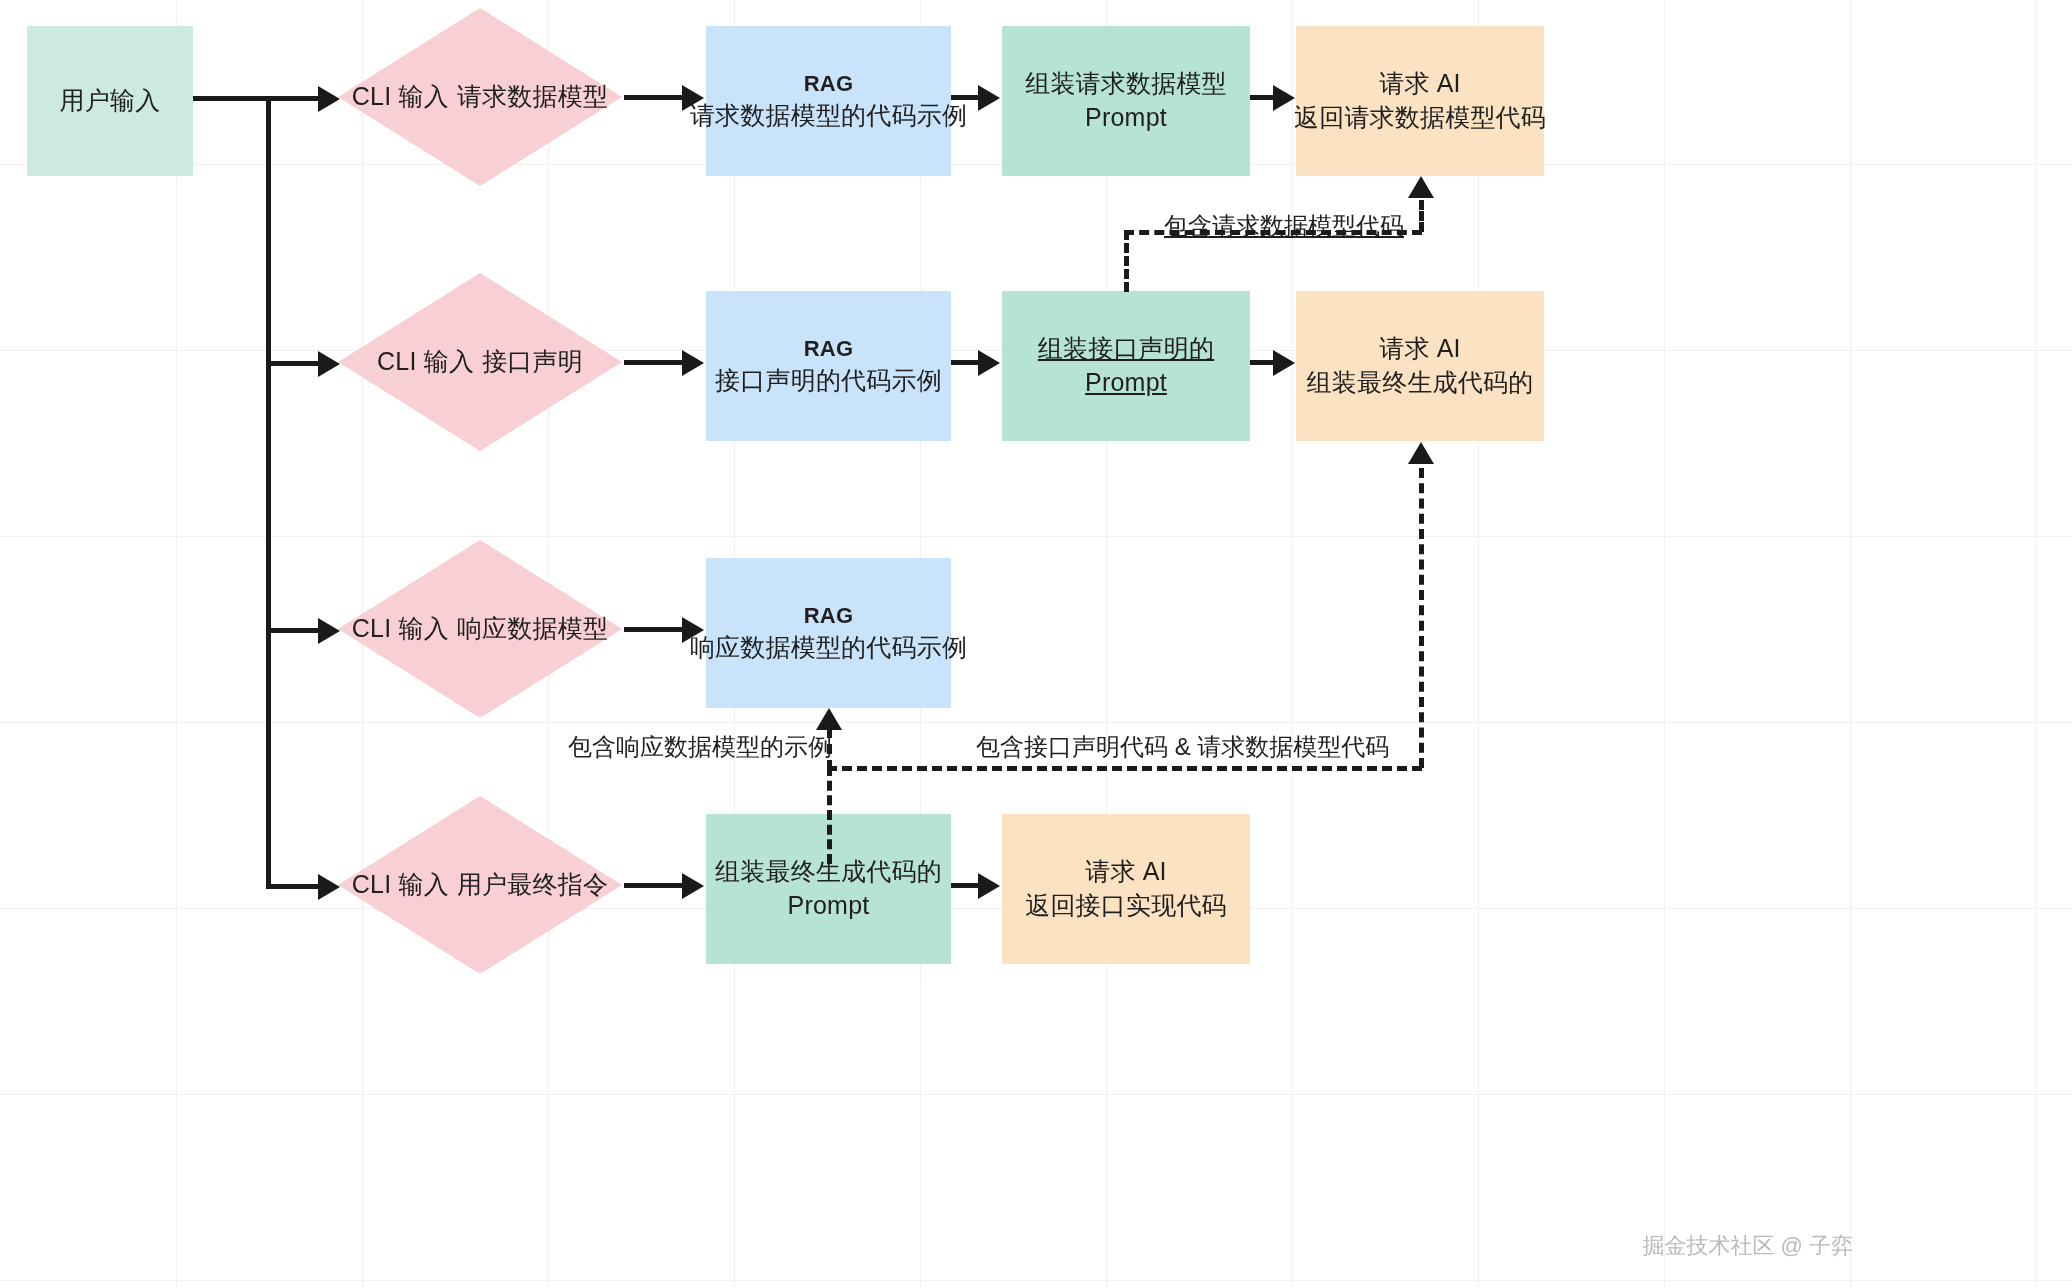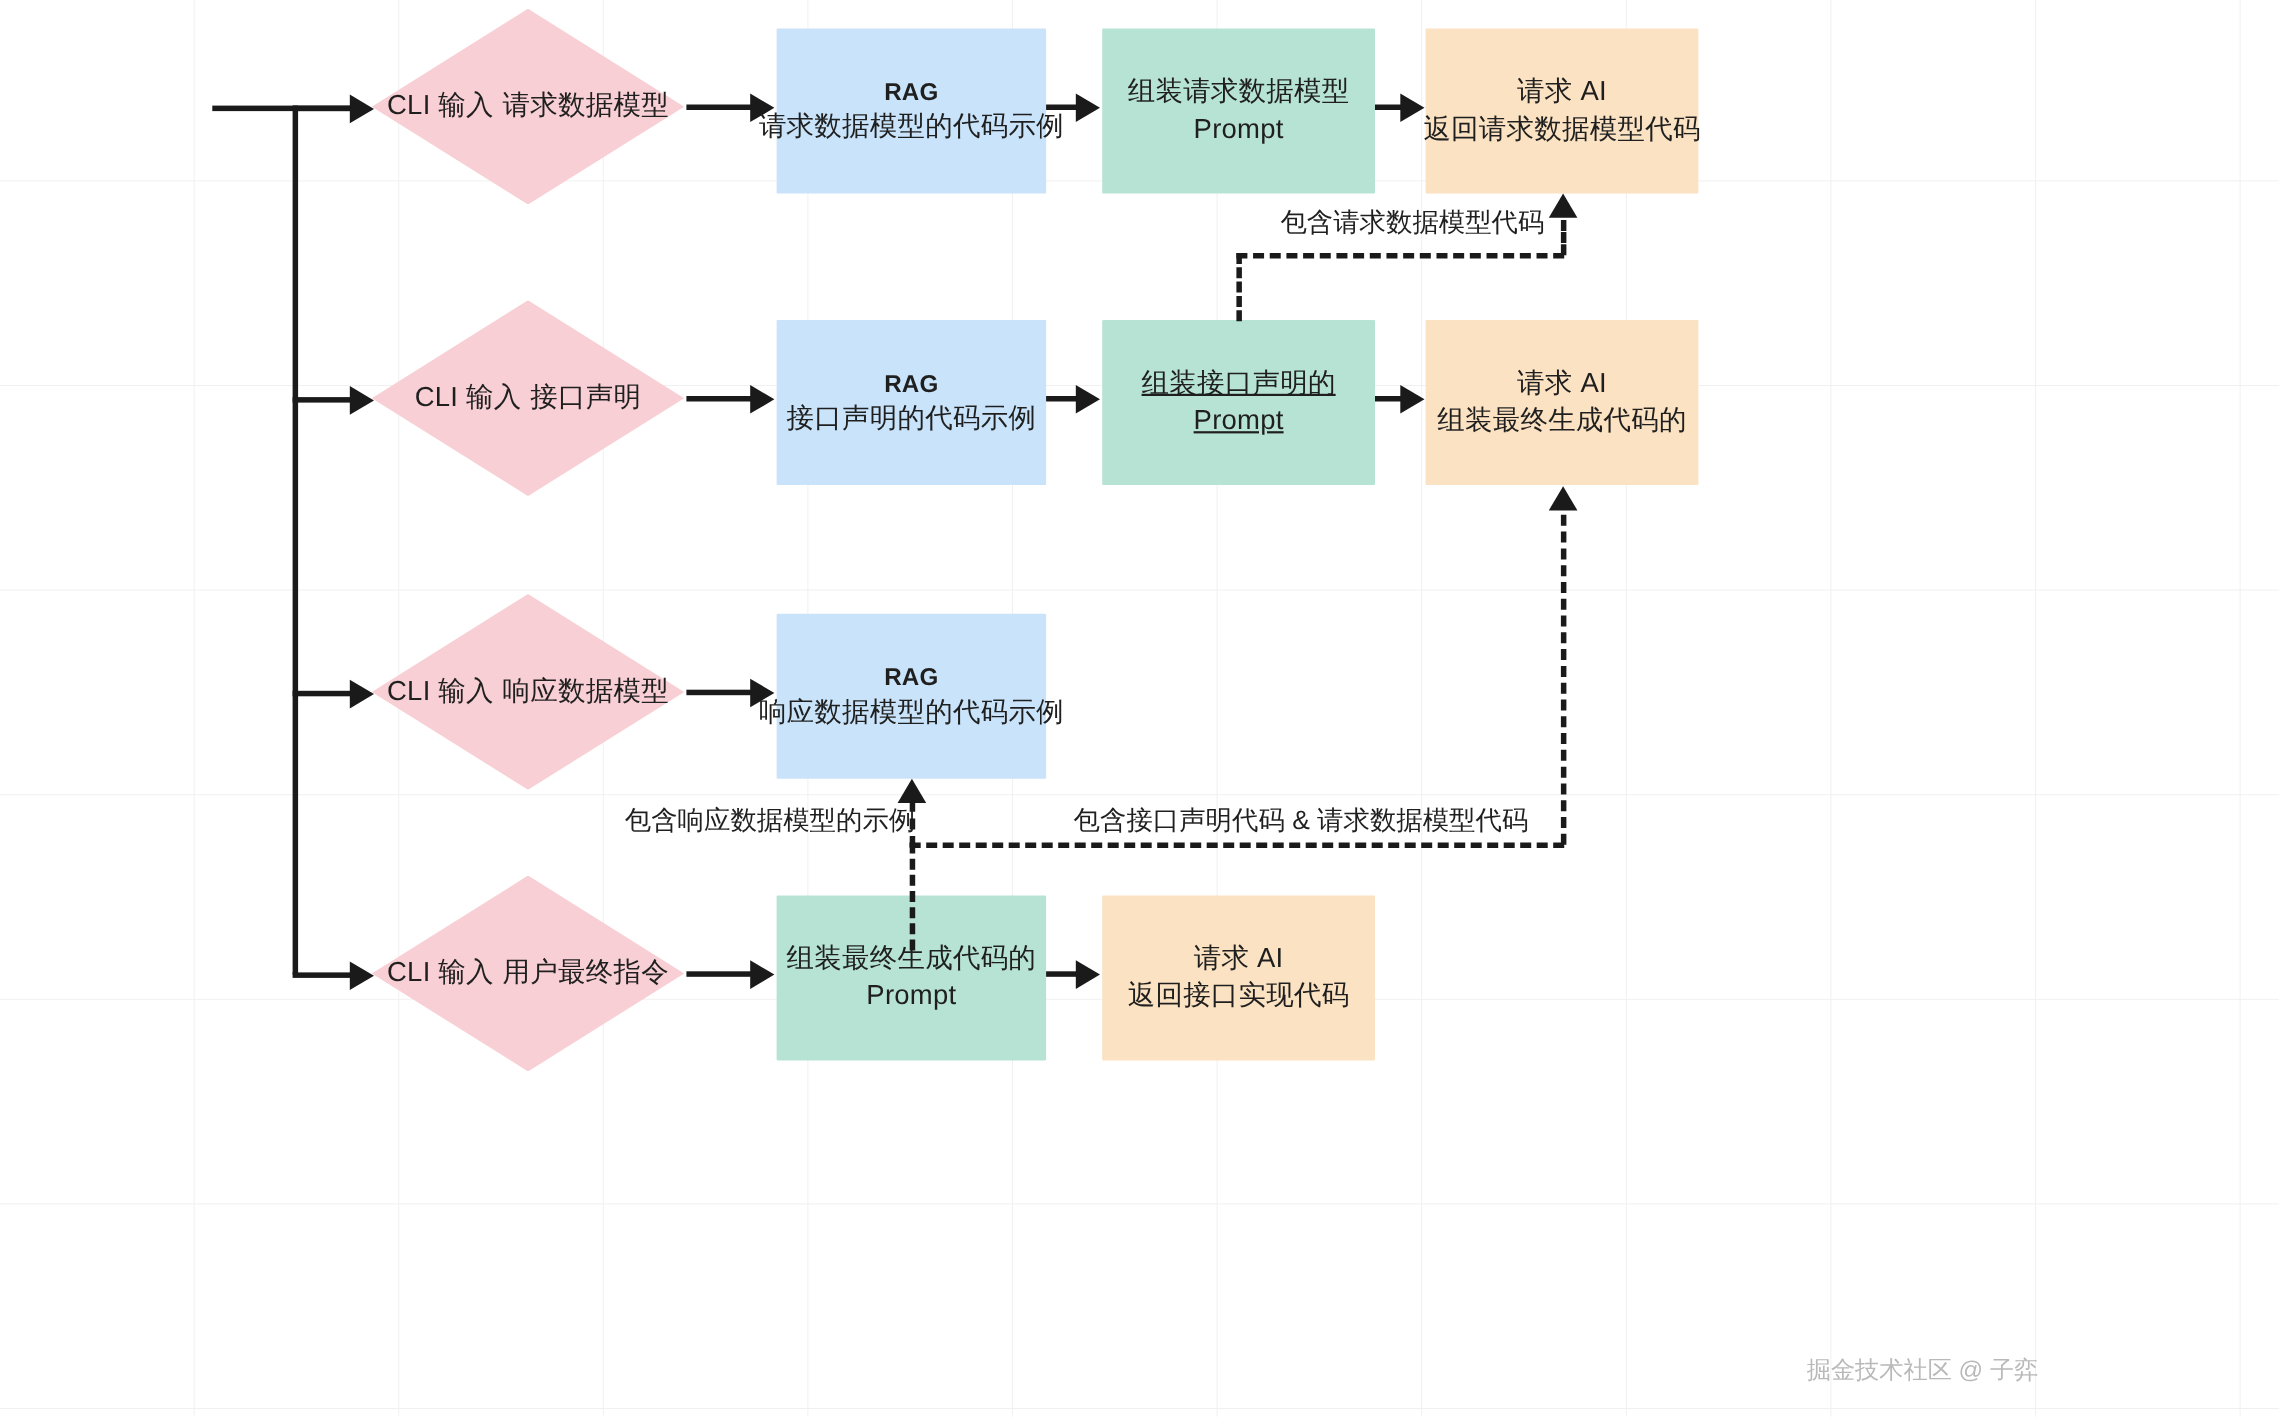--- a/index.html
+++ b/index.html
@@ -116,20 +116,23 @@
     font-size: 22px;
     color: #b9b9b9;
     white-space: nowrap;
   }
 </style>
 </head>
 <body>
 
 <div id="canvas">
 
+  <div class="node rect c-green" style="left:27px; top:26px; width:166px; height:150px;">
+    <span class="l1">用户输入</span>
+  </div>
 
   <div class="hline" style="left:193px; top:96px; width:130px;"></div>
   <div class="vline" style="left:266px; top:96px; height:790px;"></div>
 
   <div class="hline" style="left:266px; top:96px; width:55px;"></div>
   <div class="arrow-r" style="left:318px; top:86px;"></div>
 
   <div class="hline" style="left:266px; top:361px; width:55px;"></div>
   <div class="arrow-r" style="left:318px; top:351px;"></div>
 
@@ -240,21 +243,21 @@
 
   <div class="node rect c-orange" style="left:1002px; top:814px; width:248px; height:150px;">
     <span class="l1">请求 AI</span>
     <span class="l2">返回接口实现代码</span>
   </div>
 
   <div class="dvline" style="left:1124px; top:230px; height:62px;"></div>
   <div class="dhline" style="left:1124px; top:230px; width:298px;"></div>
   <div class="dvline" style="left:1419px; top:200px; height:32px;"></div>
   <div class="arrow-u" style="left:1408px; top:176px;"></div>
-  <div class="edge-label" style="left:1164px; top:191px;">包含请求数据模型代码</div>
+  <div class="edge-label" style="left:1164px; top:214px;text-decoration:underline;">包含请求数据模型代码</div>
 
   <div class="dvline" style="left:827px; top:766px; height:98px;"></div>
   <div class="arrow-u" style="left:816px; top:708px;"></div>
   <div class="dvline" style="left:827px; top:728px; height:42px;"></div>
   <div class="dhline" style="left:827px; top:766px; width:595px;"></div>
   <div class="dvline" style="left:1419px; top:468px; height:300px;"></div>
   <div class="arrow-u" style="left:1408px; top:442px;"></div>
 
   <div class="edge-label" style="left:568px; top:735px;">包含响应数据模型的示例</div>
   <div class="edge-label" style="left:976px; top:735px;">包含接口声明代码 &amp; 请求数据模型代码</div>

